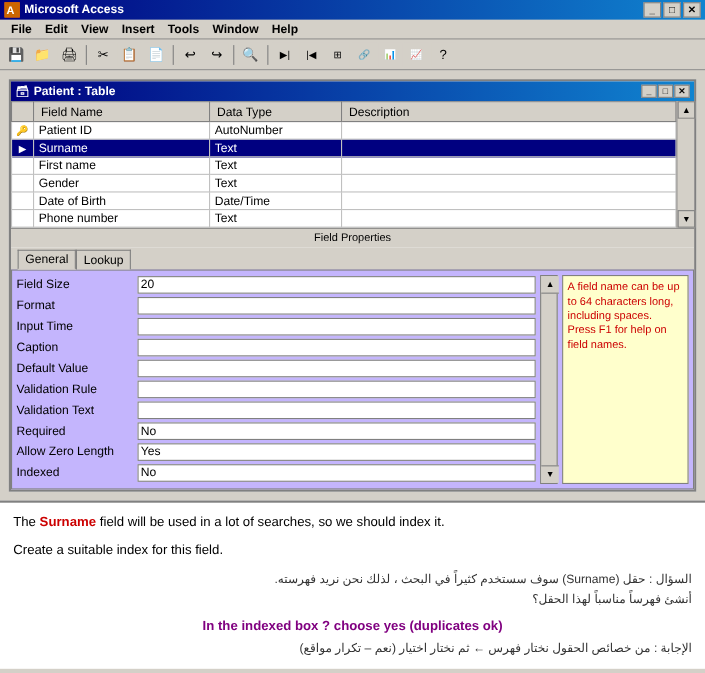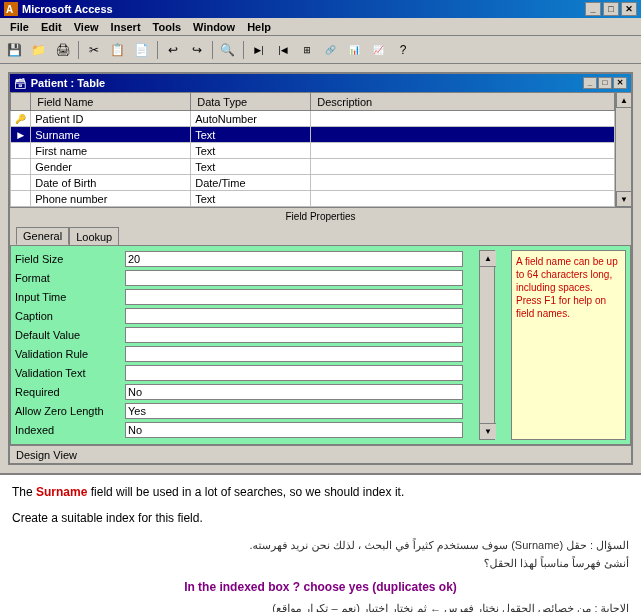--- a/index.html
+++ b/index.html
@@ -205,25 +205,25 @@
       display: flex;
       align-items: center;
     }
     .tab.active {
       background: #d4d0c8;
       border-bottom: 1px solid #d4d0c8;
       z-index: 1;
       font-weight: normal;
     }
     .properties-content {
-      background: #86efac;
+      background: #c4b5fd;
       border: 1px solid #808080;
       padding: 4px;
       display: flex;
-      gap: 16px;
+      gap: 4px;
     }
     .props-left {
       flex: 1;
     }
     .prop-row {
       display: flex;
       align-items: center;
       margin-bottom: 1px;
       height: 18px;
     }
@@ -497,23 +497,20 @@
             <div style="width:16px;height:16px;background:#d4d0c8;border-bottom:1px solid #808080;display:flex;align-items:center;justify-content:center;font-size:8px;cursor:pointer;">▲</div>
             <div style="flex:1;"></div>
             <div style="width:16px;height:16px;background:#d4d0c8;border-top:1px solid #808080;display:flex;align-items:center;justify-content:center;font-size:8px;cursor:pointer;">▼</div>
           </div>
 
           <div class="help-box">A field name can be up to 64 characters long, including spaces.  Press F1 for help on field names.</div>
         </div>
       </div>
     </div>
 
-    <div class="status-bar">
-      <span>Design View</span>
-    </div>
   </div>
 </div>
 
 <div class="instruction-area">
   <div class="instruction-main">
     <span>The </span><span class="surname-highlight">Surname</span><span> field will be used in a lot of searches, so we should index it.</span>
   </div>
   <div class="instruction-sub">Create a suitable index for this field.</div>
 
   <div class="arabic-text">

